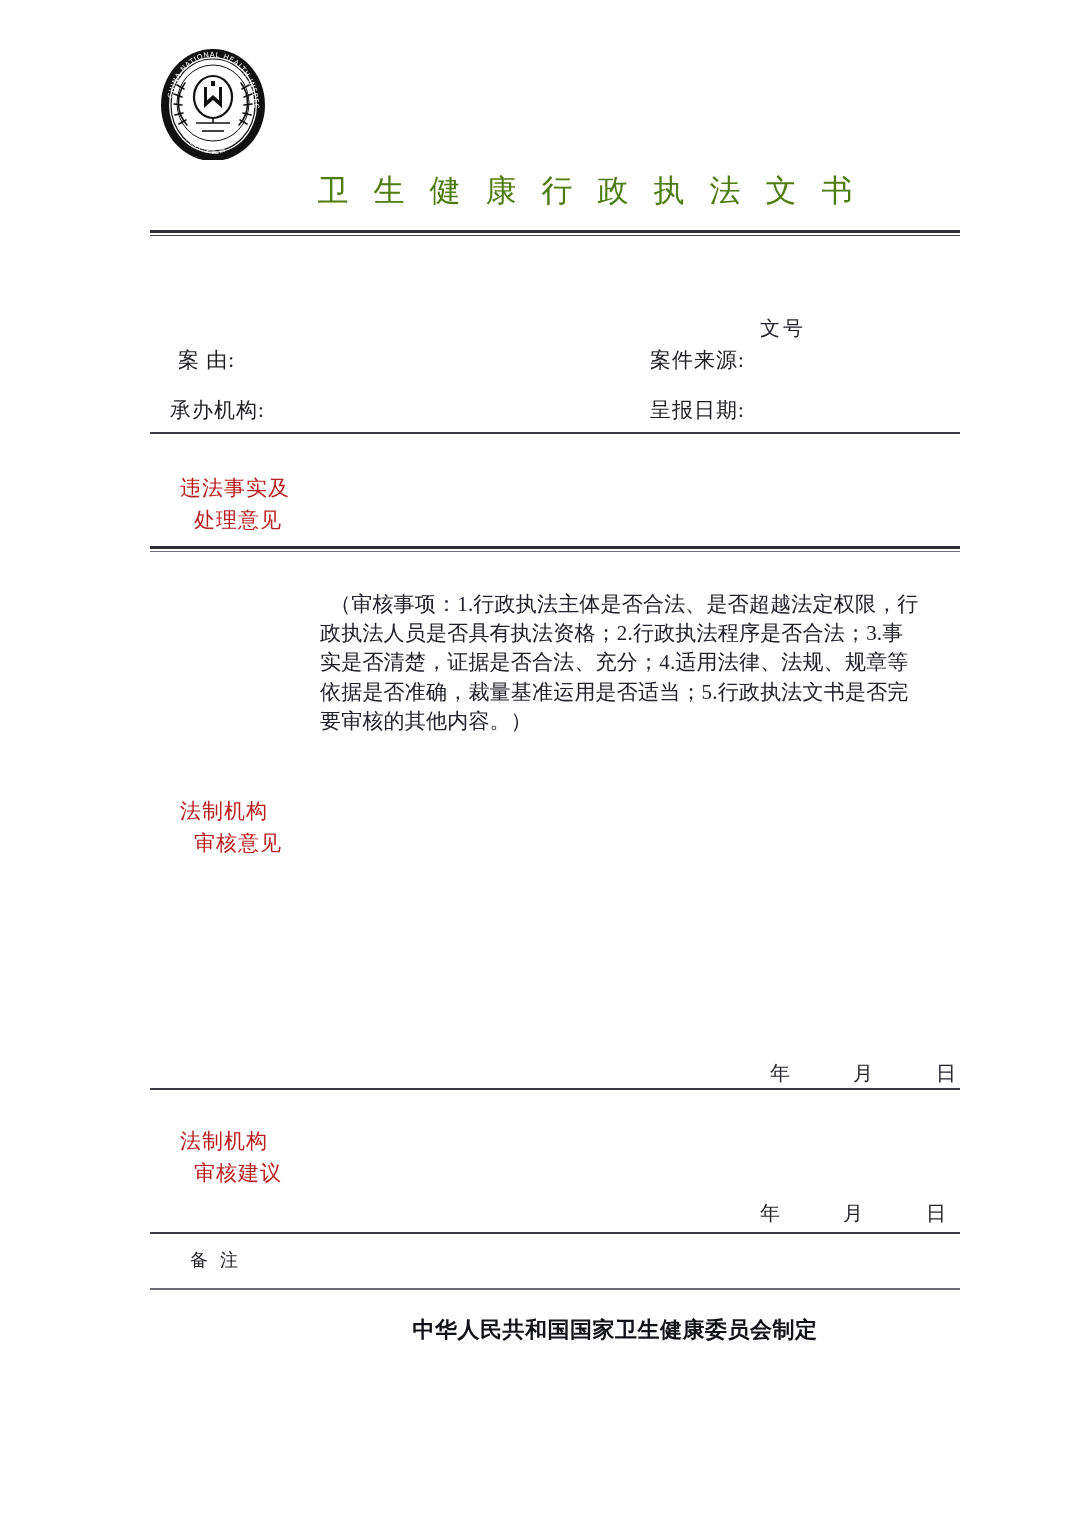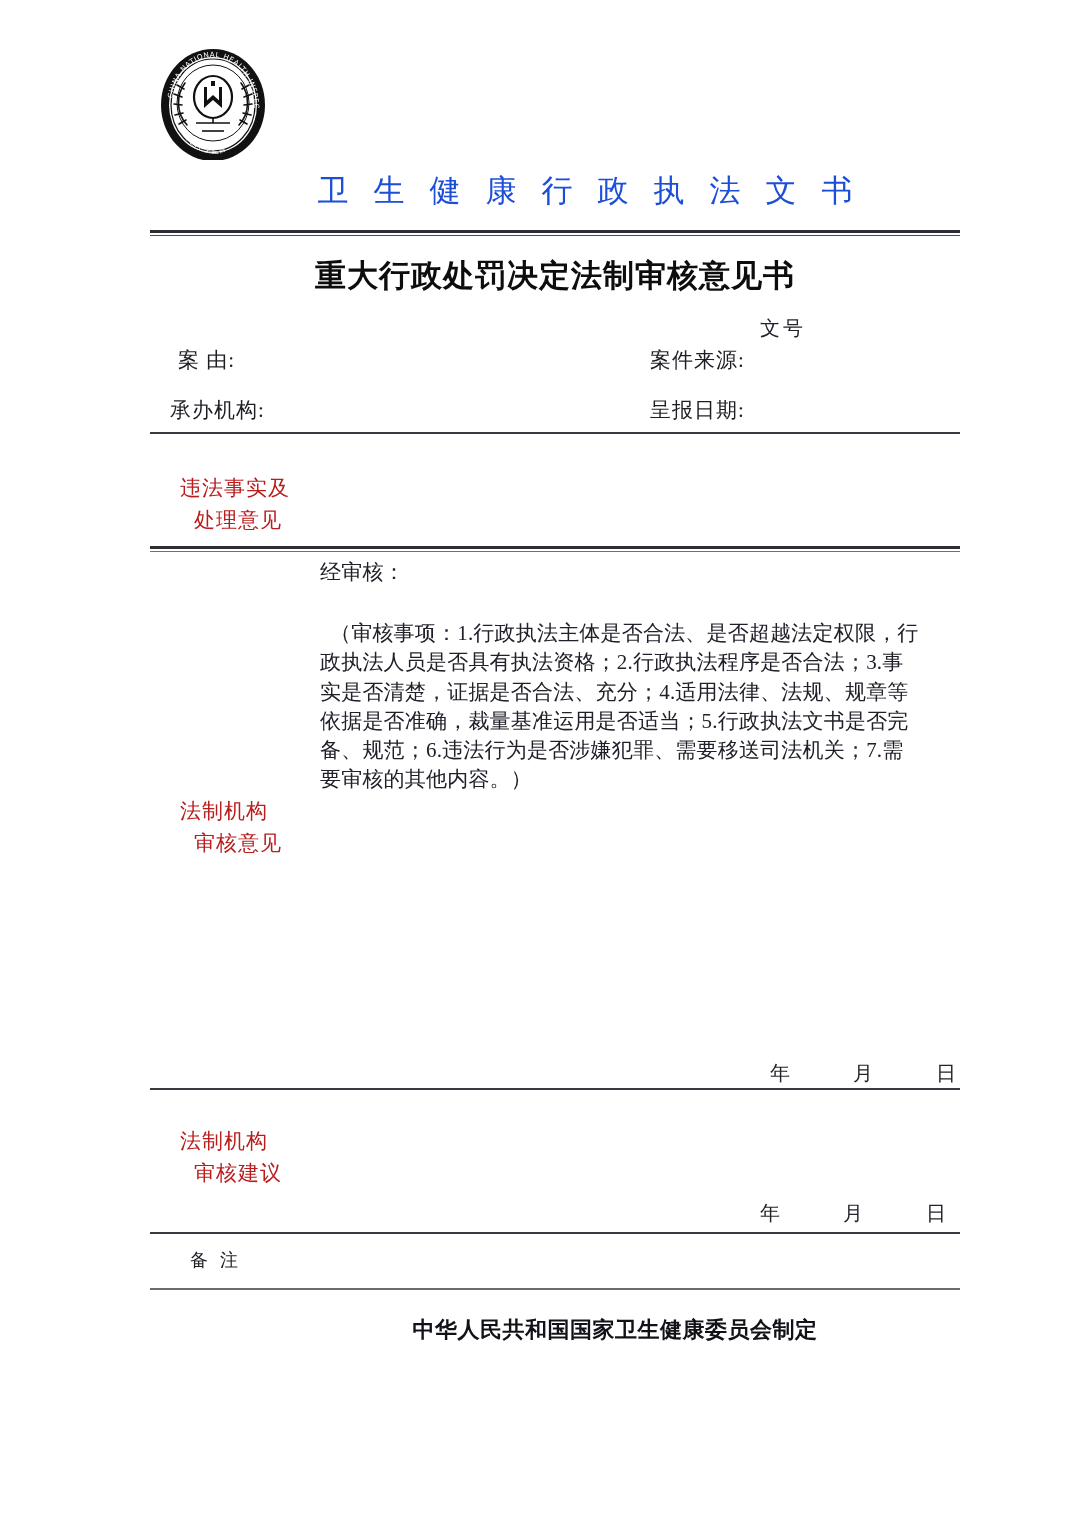--- a/index.html
+++ b/index.html
@@ -29,21 +29,21 @@
 
   .masthead-title{
     position:absolute;
     left:60px;top:130px;
     width:750px;
     text-align:center;
     font-size:31px;
     letter-spacing:25px;
     text-indent:25px;
     font-family:Liberation Sans, sans-serif;
-    color:#1d4ed8;
+    color:#4d7c0f;
     white-space:nowrap;
   }
   .masthead-rule{
     position:absolute;
     left:0px;top:190px;width:810px;
   }
   .masthead-rule .r1{height:3px;background:#2d2d33;}
   .masthead-rule .r2{height:1px;background:#4a4a52;margin-top:2px;}
 
   
@@ -206,21 +206,20 @@
     </div>
 
     <div class="masthead-title">卫生健康行政执法文书</div>
 
     <div class="masthead-rule">
       <div class="r1"></div>
       <div class="r2"></div>
     </div>
   </div>
 
-  <div class="doc-title">重大行政处罚决定法制审核意见书</div>
 
   <div class="doc-no">文号</div>
 
   <div class="meta">
     <div class="cell m-case-label">案  由:</div>
     <div class="cell m-src-label">案件来源:</div>
     <div class="cell m-org-label">承办机构:</div>
     <div class="cell m-date-label">呈报日期:</div>
   </div>
 
@@ -235,26 +234,24 @@
     <div class="a"></div>
     <div class="b"></div>
   </div>
 
   <div class="sec-label" style="left:180px;top:795px;">
     <span>法制机构</span>
     <span class="l2">审核意见</span>
   </div>
 
   <div class="review-body">
-    <span class="ln">经审核：</span>
     <span class="ln indent">（审核事项：1.行政执法主体是否合法、是否超越法定权限，行</span>
     <span class="ln">政执法人员是否具有执法资格；2.行政执法程序是否合法；3.事</span>
     <span class="ln">实是否清楚，证据是否合法、充分；4.适用法律、法规、规章等</span>
     <span class="ln">依据是否准确，裁量基准运用是否适当；5.行政执法文书是否完</span>
-    <span class="ln">备、规范；6.违法行为是否涉嫌犯罪、需要移送司法机关；7.需</span>
     <span class="ln">要审核的其他内容。）</span>
   </div>
 
   <div class="date-line" style="left:770px;top:1060px;">
     <span class="y">年</span>
     <span class="m">月</span>
     <span class="d">日</span>
   </div>
 
   <div class="rule rule-thin" style="top:1088px;"></div>

